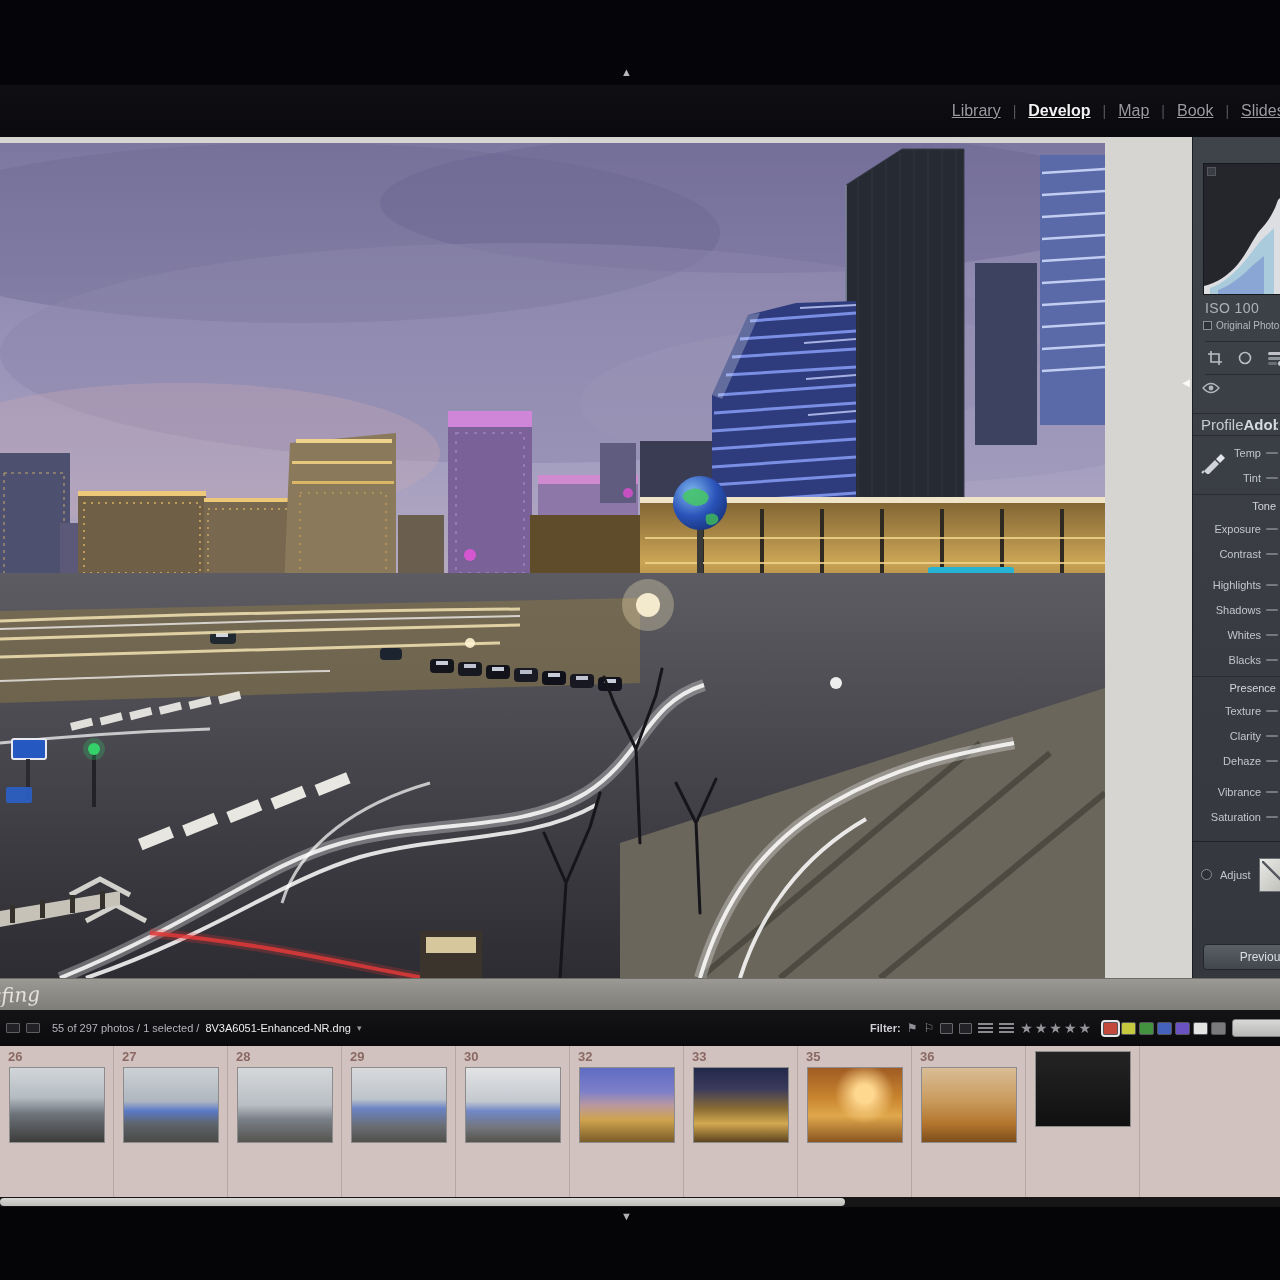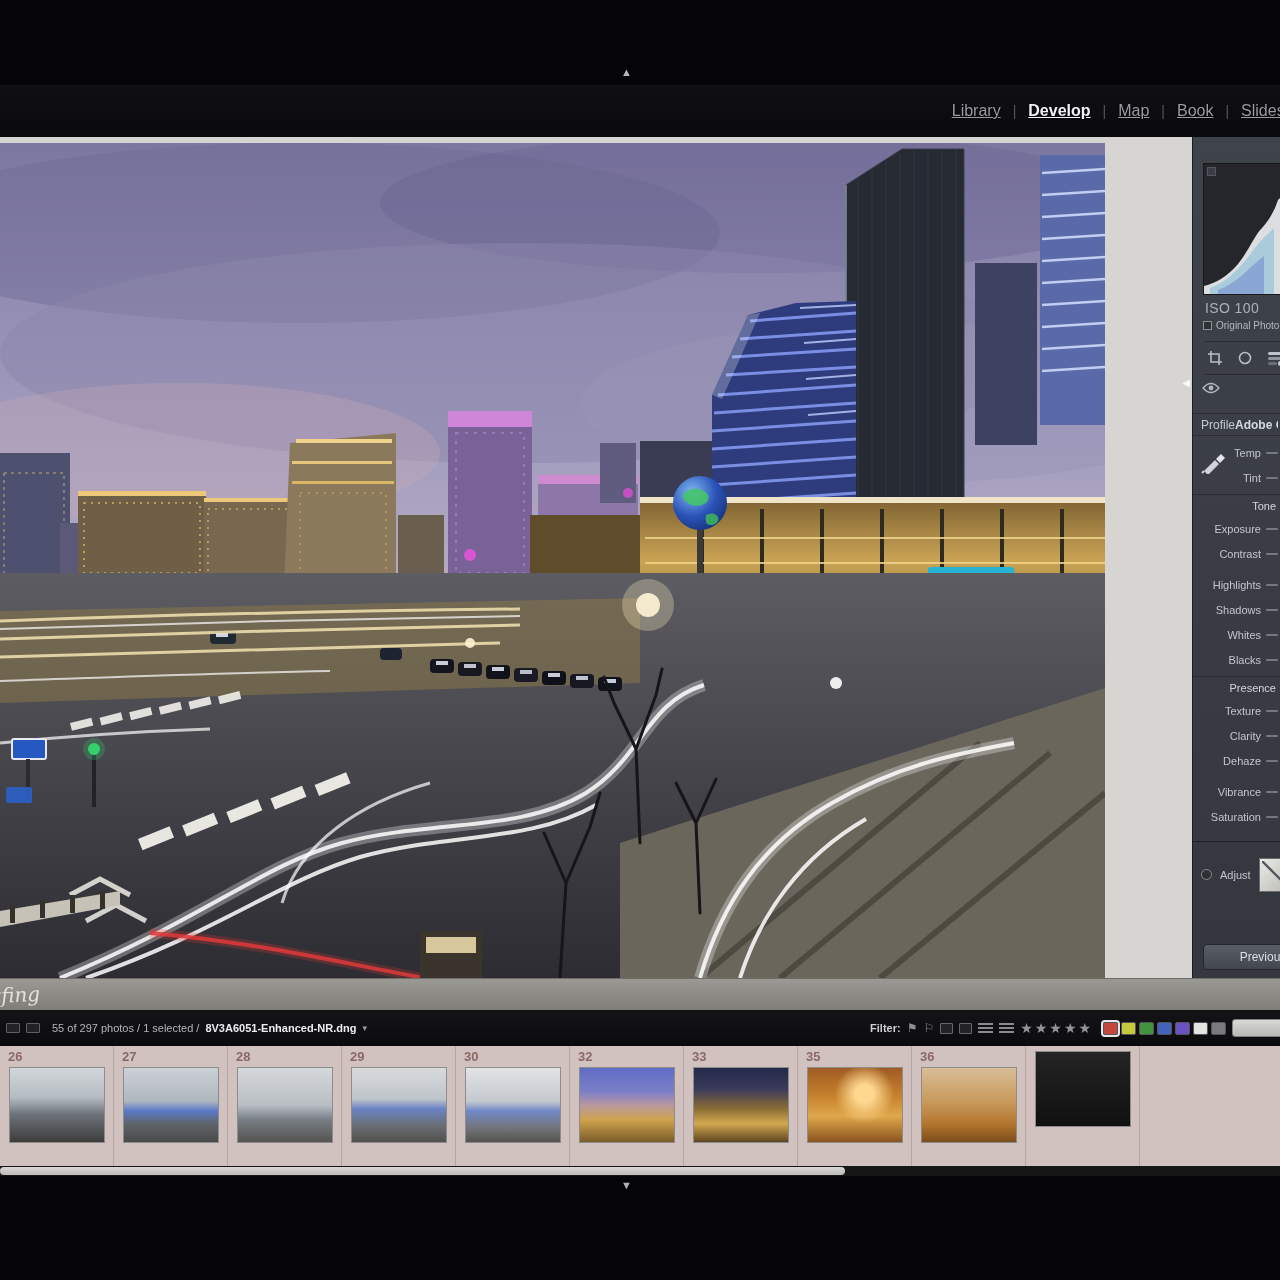--- a/index.html
+++ b/index.html
@@ -26,21 +26,21 @@
   
   .right-panel{position:relative;width:88px;background:linear-gradient(180deg,#3f434a,#34373d);border-left:1px solid #1c1d21;overflow:hidden;color:#c6cad0;}
   .histo-box{margin:26px 0 0 10px;width:78px;height:132px;background:#24262b;border:1px solid #17181c;position:relative;}
   .histo-clip{position:absolute;left:3px;top:3px;width:9px;height:9px;background:#3a3d44;border:1px solid #54575e;}
   .exif{font-size:14px;color:#aeb2b8;margin:5px 0 0 12px;letter-spacing:.4px;}
   .orig-row{display:flex;align-items:center;gap:4px;margin:4px 0 0 10px;font-size:10px;color:#b4b8be;white-space:nowrap;}
   .checkbox{width:9px;height:9px;border:1px solid #8a8e94;background:#2e3136;flex:0 0 auto;}
   .tool-strip{display:flex;align-items:center;gap:10px;margin:10px 0 0 12px;height:34px;border-top:1px solid #2a2c31;border-bottom:1px solid #2a2c31;width:200px;}
   .tool-ic{display:inline-flex;align-items:center;justify-content:center;width:20px;height:20px;opacity:.9;}
   .eye-row{margin:4px 0 0 8px;height:18px;display:flex;align-items:center;}
-  .profile-row{display:flex;align-items:center;justify-content:space-between;margin:16px 0 0 0;padding:0 2px 0 8px;font-size:12px;white-space:nowrap;height:22px;border-top:1px solid #2a2c31;}
+  .profile-row{display:flex;align-items:center;justify-content:space-between;margin:16px 0 0 0;padding:0 2px 0 8px;font-size:15px;white-space:nowrap;height:22px;border-top:1px solid #2a2c31;}
   .profile-val{font-weight:bold;color:#d6dae0;overflow:hidden;}
   .wb-block{position:relative;border-top:1px solid #2a2c31;padding-top:4px;}
   .dropper{position:absolute;left:8px;top:12px;}
   .p-row{display:flex;justify-content:flex-end;align-items:center;height:25px;gap:5px;padding-right:2px;}
   .p-row .lbl{font-size:11px;color:#c2c6cc;white-space:nowrap;}
   .p-row .track{width:12px;height:2px;background:#75797f;border-radius:1px;flex:0 0 auto;}
   .sec-head{display:flex;justify-content:flex-end;padding-right:4px;font-size:11px;color:#d2d6dc;height:22px;align-items:center;border-top:1px solid #2a2c31;margin-top:4px;padding-left:40px;}
   .gap6{height:6px;}
   .curve-row{display:flex;align-items:center;gap:8px;margin-top:12px;border-top:1px solid #202227;padding:8px 0 0 8px;background:#35383e;height:58px;}
   .curve-radio{width:11px;height:11px;border:1px solid #888c92;border-radius:50%;background:#2c2f34;flex:0 0 auto;}
@@ -50,35 +50,35 @@
   .prev-btn{position:absolute;left:10px;bottom:8px;width:120px;height:26px;background:linear-gradient(180deg,#5a5e66,#42464d);border:1px solid #24262b;border-radius:4px;color:#dcdee2;font-size:12px;display:flex;align-items:center;justify-content:center;}
 
   
   .toolbar-strip{height:32px;background:linear-gradient(180deg,#9b9993,#7f7d78);display:flex;align-items:center;overflow:hidden;border-top:1px solid #6e6c67;}
   .signature{font-family:"DejaVu Serif",serif;font-style:italic;font-size:20px;color:#efece5;margin-left:-7px;transform:rotate(-3deg);opacity:.9;}
 
   
   .fs-bar{height:36px;background:linear-gradient(180deg,#141417,#0b0b0e);display:flex;align-items:center;padding:0 6px;color:#b9b9bd;font-size:11px;gap:6px;overflow:hidden;}
   .mon-ic{width:14px;height:10px;border:1px solid #5e5e64;background:#222226;border-radius:1px;flex:0 0 auto;}
   .fs-status{white-space:nowrap;margin-left:6px;color:#b4b4ba;}
-  .fs-file{font-weight:bold;color:#ededf0;}
+  .fs-file{font-weight:normal;color:#ededf0;}
   .fs-caret{color:#9a9aa0;font-size:9px;}
   .fs-spacer{flex:1;}
   .filter-lbl{font-weight:bold;color:#cfcfd4;}
   .flag-ic{font-size:12px;color:#8e8e94;}
   .mini-box{width:13px;height:11px;border:1px solid #66666c;background:#232327;border-radius:1px;}
   .mini-lines{width:15px;height:11px;background:repeating-linear-gradient(180deg,#8a8a90 0 2px,transparent 2px 4px);}
   .stars{letter-spacing:2px;color:#939398;font-size:14px;white-space:nowrap;}
   .chips{display:flex;gap:3px;align-items:center;margin-left:4px;}
   .chip{width:15px;height:13px;border-radius:2px;border:1px solid #55555b;}
   .chip.sel{outline:2px solid #e8e8ea;}
   .preset-dd{width:52px;height:18px;background:linear-gradient(180deg,#d8d8d6,#b8b8b6);border-radius:3px;margin-right:-10px;flex:0 0 auto;border:1px solid #808084;}
 
   
-  .filmstrip{height:120px;background:#d2c2bf;display:flex;overflow:hidden;}
+  .filmstrip{height:151px;background:#d2c2bf;display:flex;overflow:hidden;}
   .cell{width:114px;flex:0 0 auto;border-right:1px solid #b7a7a4;padding:2px 0 0 0;position:relative;}
   .cell.sel{background:#f0e9e5;}
   .cell .num{font-size:13px;font-weight:bold;color:#8a6964;margin:1px 0 0 8px;}
   .thumb{width:96px;height:76px;margin:3px auto 0;border:1px solid #8c8c8c;background:#888;}
   .v-day1{background:linear-gradient(180deg,#d2d6d9 0%,#b4bcc2 40%,#6e747c 62%,#3c3c3a 100%),#999;}
   .v-day2{background:linear-gradient(180deg,#ccd1d5 0%,#aeb6bf 45%,#5a79c8 58%,#5f656c 75%,#4a4a48 100%);}
   .v-day3{background:linear-gradient(180deg,#d5d8da 0%,#b9bec4 50%,#787e86 70%,#55544f 100%);}
   .v-day4{background:linear-gradient(180deg,#d8dadc 0%,#bec4cb 42%,#6a83c4 55%,#6a6e74 78%,#504f4b 100%);}
   .v-day5{background:linear-gradient(180deg,#e2e3e4 0%,#c4c9cf 45%,#7288c8 58%,#73767c 80%,#55534e 100%);}
   .v-dusk1{background:linear-gradient(180deg,#7a72aa 0%,#8d82b4 30%,#a98f74 55%,#c0984c 72%,#6e5326 100%);}

